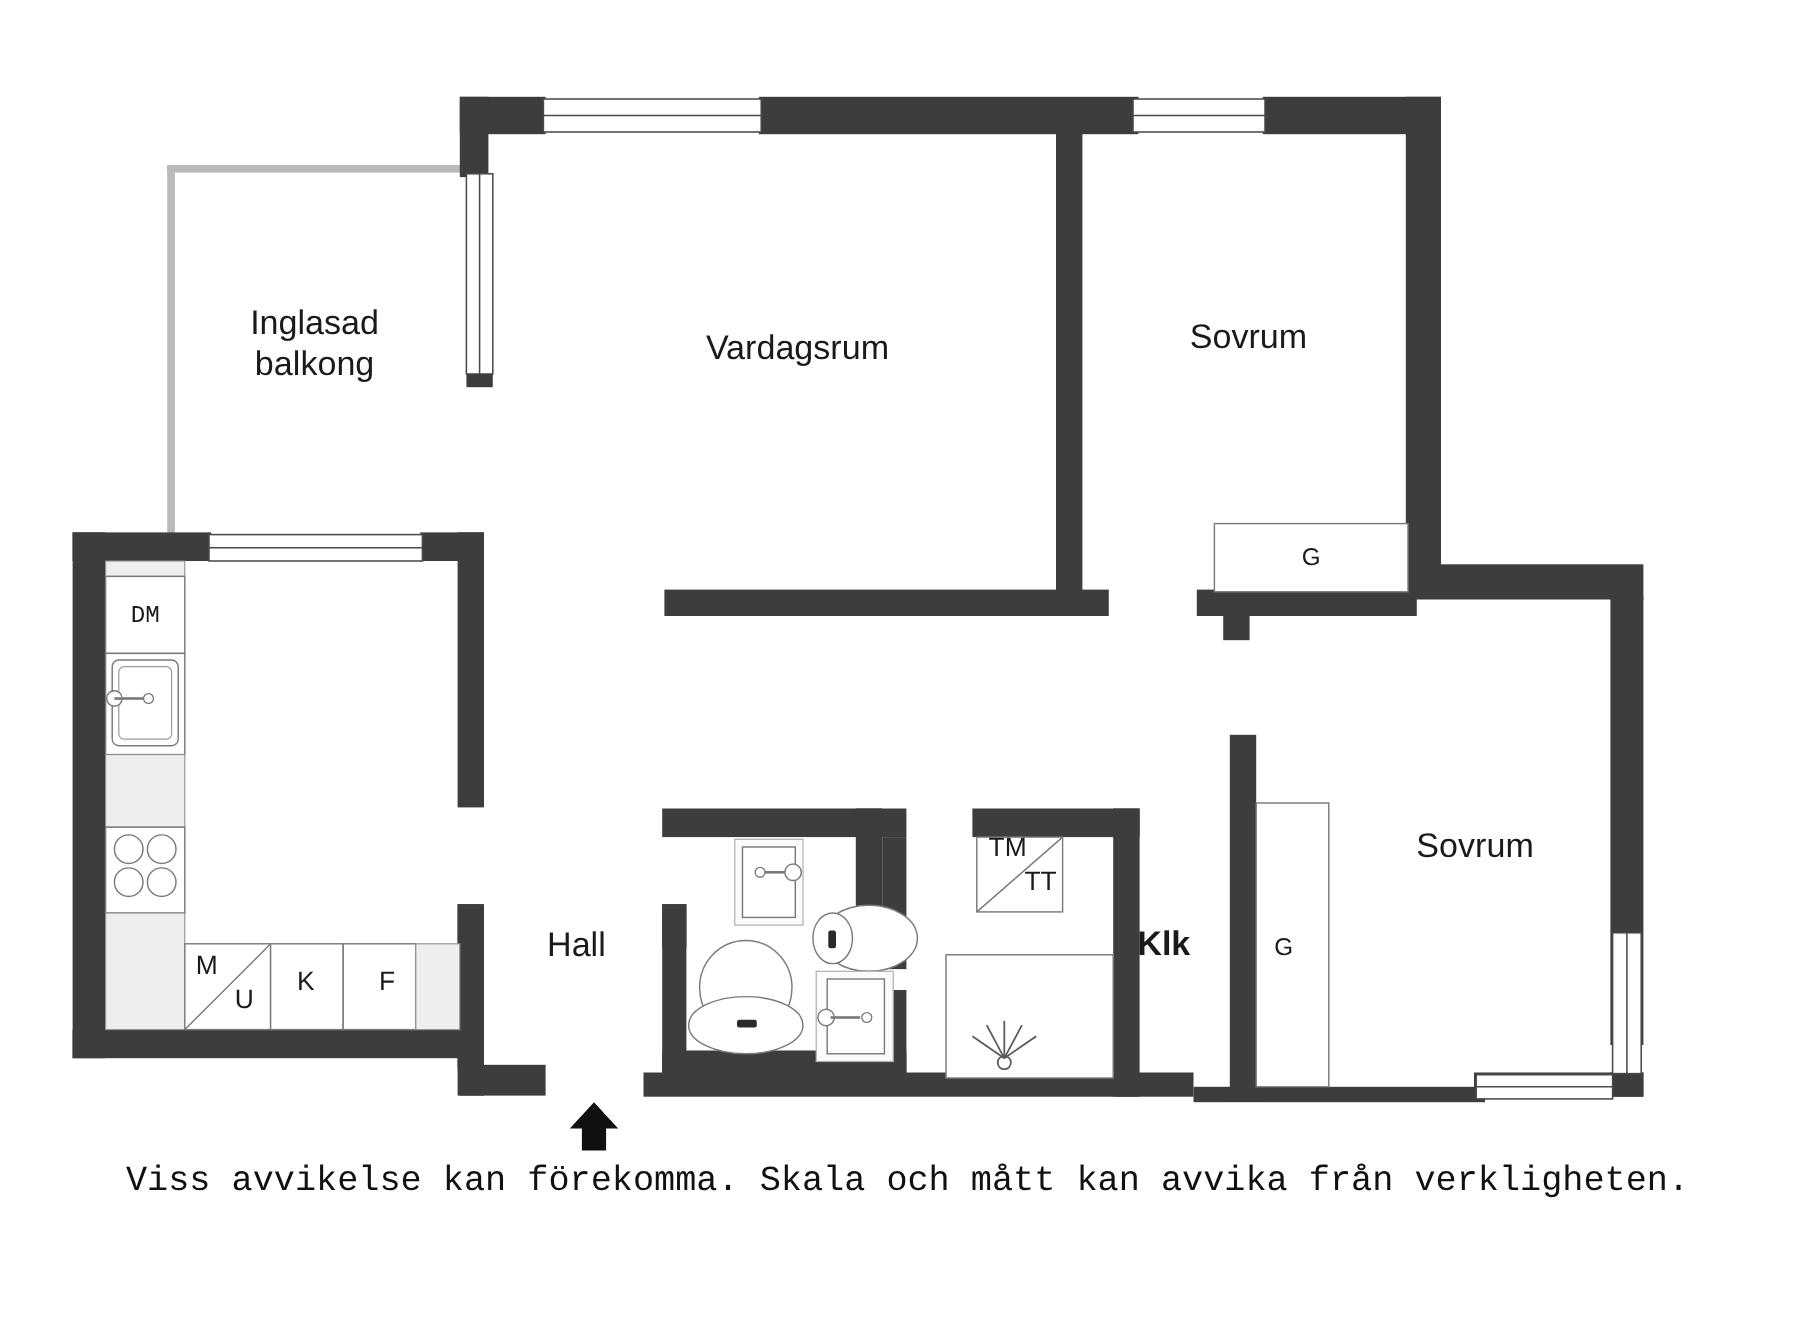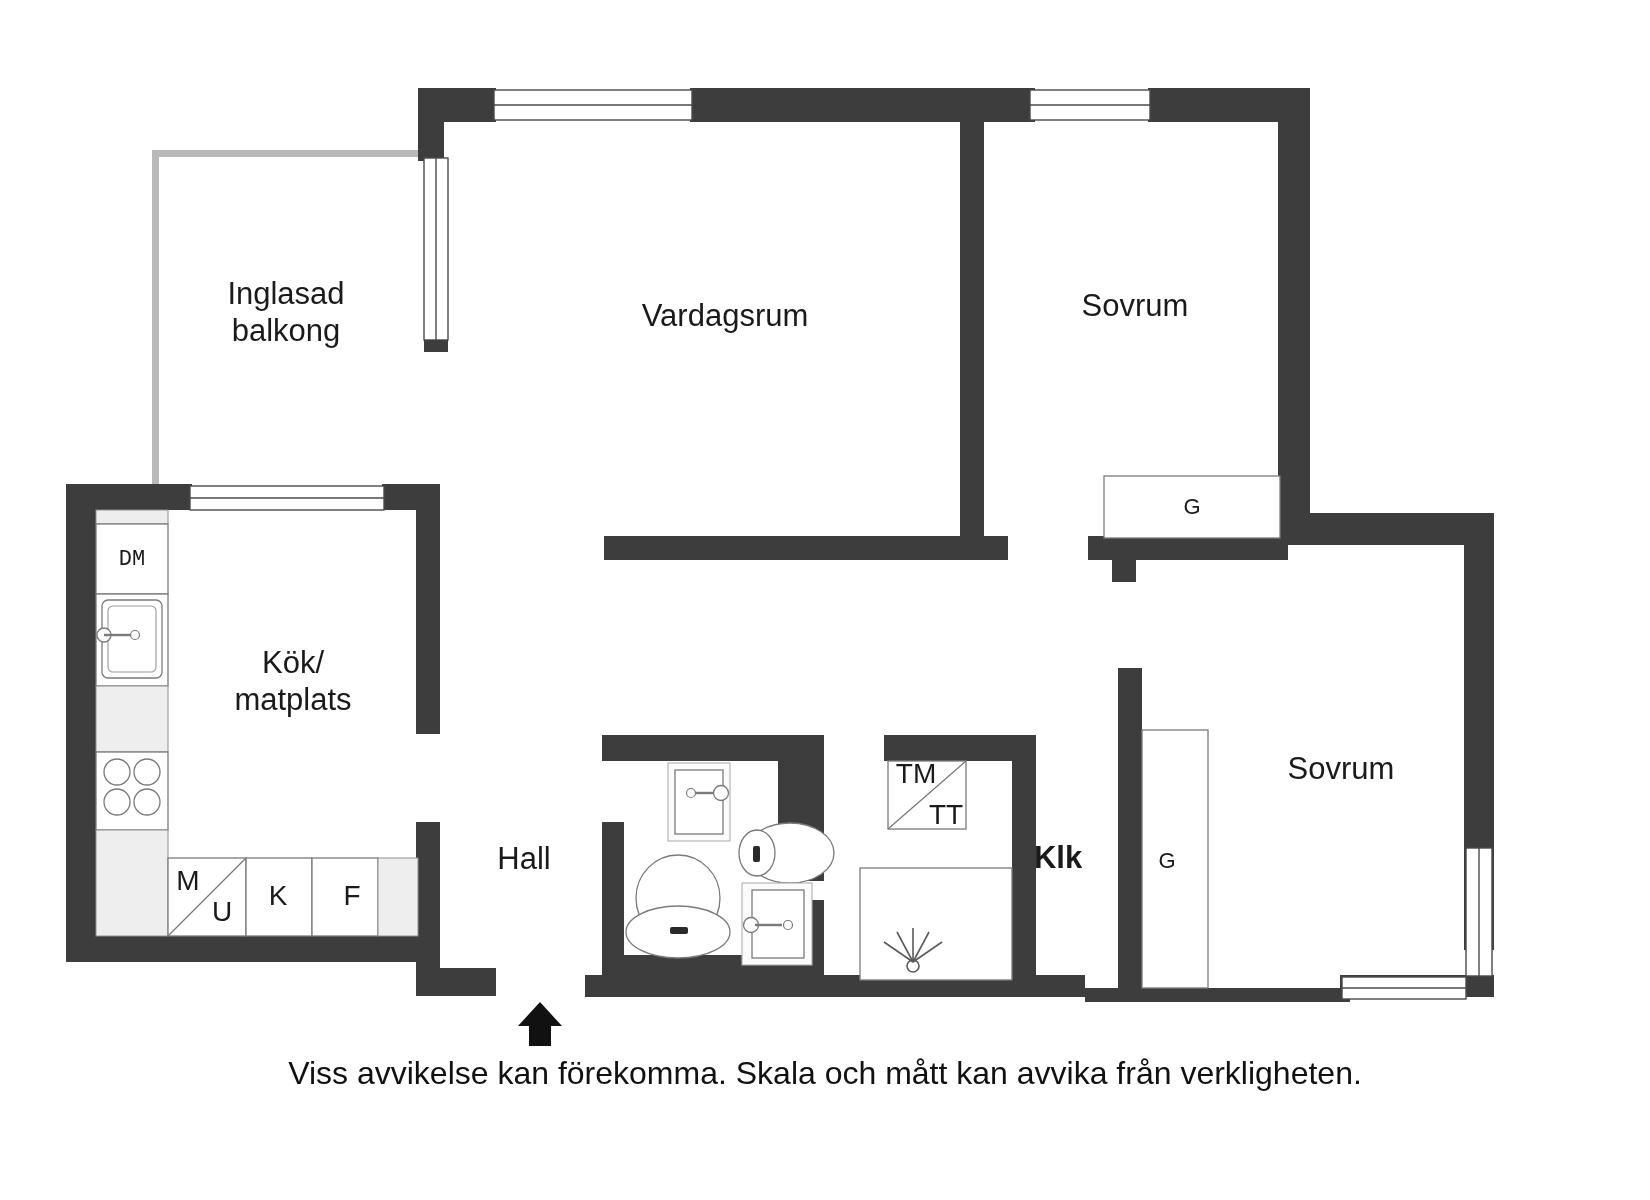--- a/index.html
+++ b/index.html
@@ -31,30 +31,30 @@
     position: absolute;
     text-align: center;
     color: #1a1a1a;
     font-family: "Liberation Sans", sans-serif;
     line-height: 1.18;
     white-space: pre-line;
     pointer-events: none;
   }
   .rl-big   { font-size: 31px; }
   .rl-small { font-size: 22px; }
-  .rl-tiny  { font-size: 28px; }
+  .rl-tiny  { font-size: 24px; }
   .caption {
     position: absolute;
     left: 0;
     top: 1055px;
     width: 1650px;
     text-align: center;
     font-size: 32px;
     color: #111111;
-    font-family: Liberation Sans, sans-serif;
+    font-family: Liberation Mono, monospace;
   }
 </style>
 </head>
 <body>
 
 <div id="plan-root">
 
   <svg id="floorplan-svg" viewBox="0 0 1650 1200" xmlns="http://www.w3.org/2000/svg">
 
     <g>
@@ -277,42 +277,40 @@
     </g>
   </svg>
 
   <div class="room-label rl-big" style="left:605px; top:298px; width:240px;">Vardagsrum</div>
 
   <div class="room-label rl-big" style="left:186px; top:276px; width:200px;">Inglasad
 balkong</div>
 
   <div class="room-label rl-big" style="left:1045px; top:288px; width:180px;">Sovrum</div>
 
-  <div class="room-label rl-big" style="left:193px; top:645px; width:200px;">Kök/
-matplats</div>
 
   <div class="room-label rl-big" style="left:464px; top:841px; width:120px;">Hall</div>
 
   <div class="room-label rl-big" style="left:998px; top:840px; width:120px;font-weight:bold;">Klk</div>
 
   <div class="room-label rl-big" style="left:1251px; top:751px; width:180px;">Sovrum</div>
 
   <div class="room-label rl-small" style="left:102px; top:547px; width:60px;font-family:Liberation Mono, monospace;">DM</div>
 
   <div class="room-label rl-tiny" style="left:170px; top:864px; width:36px;">M</div>
 
   <div class="room-label rl-tiny" style="left:206px; top:895px; width:32px;">U</div>
 
   <div class="room-label rl-tiny" style="left:262px; top:879px; width:32px;">K</div>
 
   <div class="room-label rl-tiny" style="left:336px; top:879px; width:32px;">F</div>
 
   <div class="room-label rl-tiny" style="left:895px; top:757px; width:42px;">TM</div>
 
-  <div class="room-label rl-tiny" style="left:925px; top:788px; width:42px;margin-top:10px;">TT</div>
+  <div class="room-label rl-tiny" style="left:925px; top:788px; width:42px;">TT</div>
 
   <div class="room-label rl-small" style="left:1174px; top:494px; width:36px;">G</div>
 
   <div class="room-label rl-small" style="left:1149px; top:848px; width:36px;">G</div>
 
   <div class="caption">Viss avvikelse kan förekomma. Skala och mått kan avvika från verkligheten.</div>
 
 </div>
 
 </body></html>

